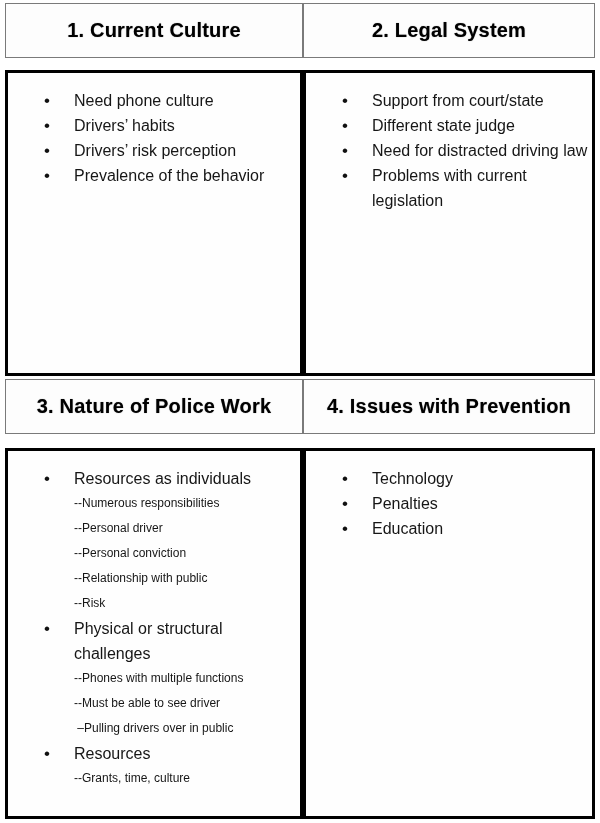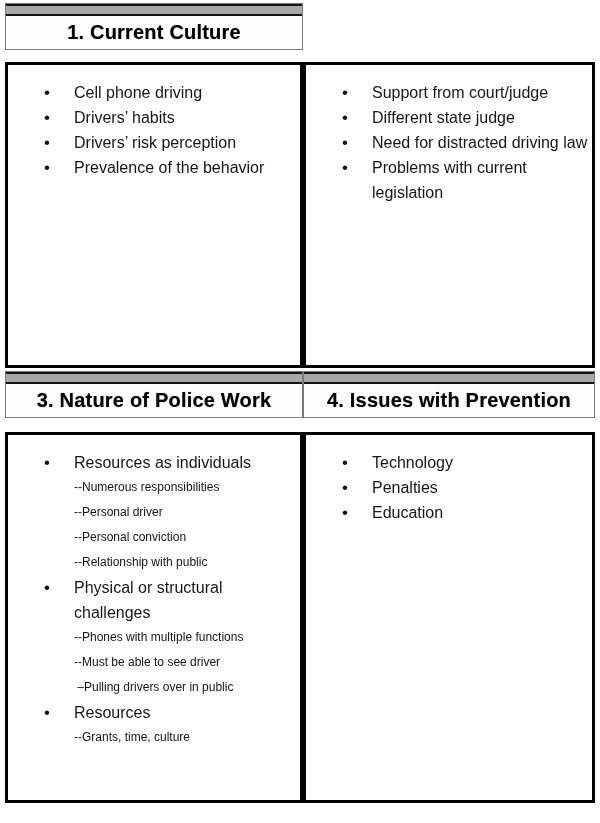--- a/index.html
+++ b/index.html
@@ -8,24 +8,24 @@
     padding:3px 5px 0 5px;
     font-family:"Liberation Sans","DejaVu Sans",sans-serif;
     background:#ffffff;
     position:relative;
   }
   .row{display:flex;}
   .cell-left{width:298px;flex:none;}
   .cell-right{flex:1;}
   
   .header-cell{
-    box-sizing:border-box;height:47px;
+    box-sizing:border-box;height:55px;
     border:1px solid #7a7a7a;
     background:#fdfdfd;
-    display:flex;flex-direction:column;text-align:center;
+    display:flex;flex-direction:row;text-align:center;
   }
   .gray-bar{
     height:8px;flex:none;
     background:#a8a8a8;
     border-top:2px solid #151515;
     border-bottom:2px solid #151515;
   }
   .header-title{
     flex:1;display:flex;align-items:center;justify-content:center;
     font-size:20px;font-weight:bold;color:#000;
@@ -60,31 +60,35 @@
 </head>
 <body>
 
 <div class="page">
 
   <div class="row">
     <div class="header-cell cell-left">
       <div class="gray-bar"></div>
       <div class="header-title">1. Current Culture</div>
     </div>
+    <div class="header-cell cell-right">
+      <div class="gray-bar"></div>
+      <div class="header-title">2. Legal System</div>
+    </div>
   </div>
 
   <div class="gap-a"></div>
 
   <div class="row">
     <div class="content-cell cell-left h-row1">
       <ul class="list">
           <li>
             <span class="bullet">•</span>
             <div class="item-text">
-              <div class="main-line">Cell phone driving</div>
+              <div class="main-line">Need phone culture</div>
             </div>
           </li>
           <li>
             <span class="bullet">•</span>
             <div class="item-text">
               <div class="main-line">Drivers’ habits</div>
             </div>
           </li>
           <li>
             <span class="bullet">•</span>
@@ -98,21 +102,21 @@
               <div class="main-line">Prevalence of the behavior</div>
             </div>
           </li>
         </ul>
     </div>
     <div class="content-cell cell-right h-row1">
       <ul class="list">
           <li>
             <span class="bullet">•</span>
             <div class="item-text">
-              <div class="main-line">Support from court/judge</div>
+              <div class="main-line">Support from court/state</div>
             </div>
           </li>
           <li>
             <span class="bullet">•</span>
             <div class="item-text">
               <div class="main-line">Different state judge</div>
             </div>
           </li>
           <li>
             <span class="bullet">•</span>
@@ -149,20 +153,21 @@
     <div class="content-cell cell-left h-row2">
       <ul class="list">
           <li>
             <span class="bullet">•</span>
             <div class="item-text">
               <div class="main-line">Resources as individuals</div>
               <div class="sub-line">--Numerous responsibilities</div>
               <div class="sub-line">--Personal driver</div>
               <div class="sub-line">--Personal conviction</div>
               <div class="sub-line">--Relationship with public</div>
+              <div class="sub-line">--Risk</div>
             </div>
           </li>
           <li>
             <span class="bullet">•</span>
             <div class="item-text">
               <div class="main-line">Physical or structural challenges</div>
               <div class="sub-line">--Phones with multiple functions</div>
               <div class="sub-line">--Must be able to see driver</div>
               <div class="sub-line">&nbsp;–Pulling drivers over in public</div>
             </div>

